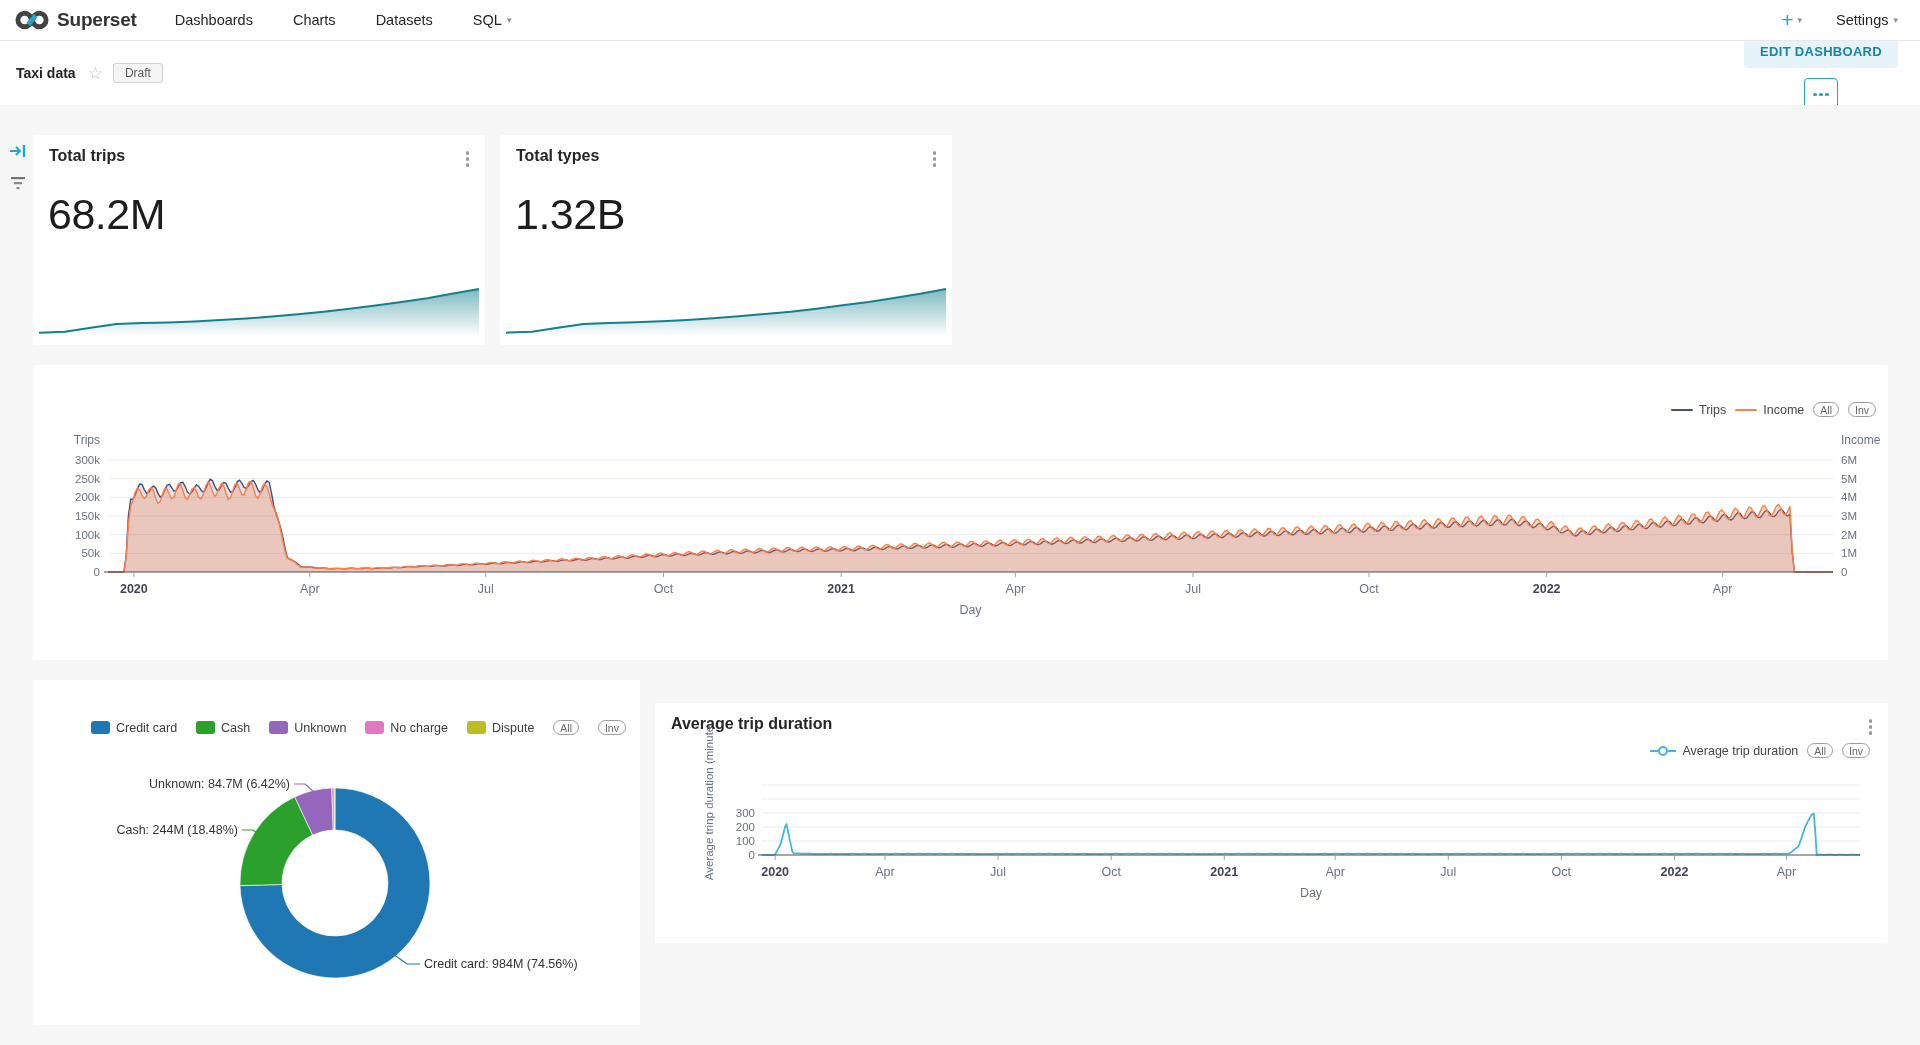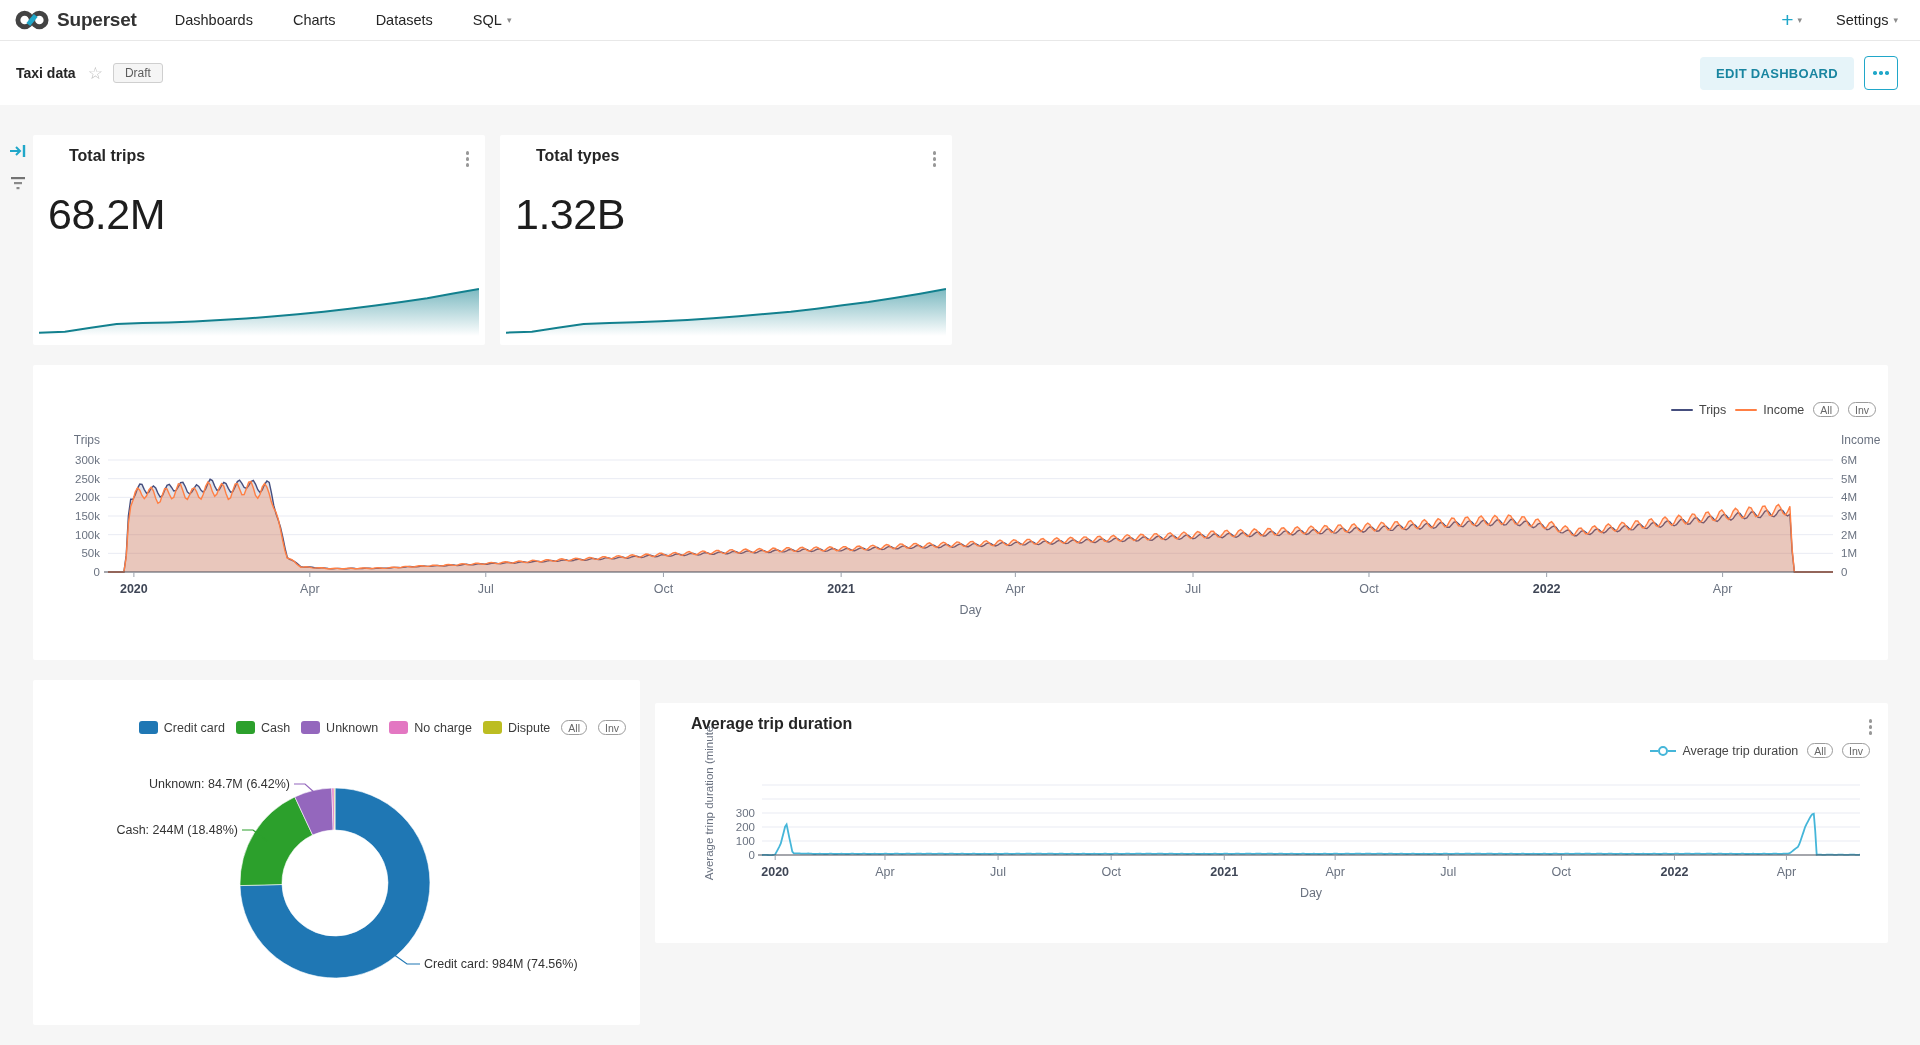--- a/index.html
+++ b/index.html
@@ -18,50 +18,50 @@
   .plus-btn { color:#20a7c9; font-size:21px; font-weight:400; display:flex; align-items:center; gap:4px; cursor:pointer;}
   .settings { font-size:14.5px; display:flex; align-items:center; gap:5px; cursor:pointer;}
 
   
   .titlebar { position:absolute; top:41px; left:0; width:1920px; height:64px; background:#fff;
     display:flex; align-items:center; padding:0 22px 0 16px; }
   .dash-title { font-size:14px; font-weight:700; color:#252525; }
   .star { font-size:17px; color:#bdbdbd; margin:0 10px 0 12px; cursor:pointer;}
   .badge { font-size:12px; color:#5c5c5c; background:#f5f5f5; border:1px solid #cfcfcf;
     border-radius:3px; padding:2px 11px; }
-  .titlebar-right { margin-left:auto; display:flex; align-items:center; gap:10px; }
+  .titlebar-right { margin-left:auto; display:flex; align-items:center; gap:10px;flex-direction:column; }
   .edit-btn { background:#e6f4f9; color:#1985a0; font-size:13px; font-weight:700; letter-spacing:.3px;
     padding:9px 16px; border:none; border-radius:4px; cursor:pointer; font-family:inherit;}
   .more-btn { width:34px; height:34px; border:1px solid #20a7c9; border-radius:4px; background:#fff;
     display:flex; align-items:center; justify-content:center; gap:2.5px; cursor:pointer;}
   .more-btn i { width:3.5px; height:3.5px; border-radius:50%; background:#20a7c9; display:block;}
 
   
   .content { position:absolute; top:105px; left:0; width:1920px; height:940px; background:#f6f6f6; }
   .rail { position:absolute; left:6px; top:38px; width:24px; display:flex; flex-direction:column; gap:16px; align-items:center;}
   .rail svg { cursor:pointer; }
 
   
   .card { position:absolute; background:#fff; border-radius:2px; }
   .card-head { position:absolute; top:12px; left:16px; right:10px; display:flex; align-items:flex-start; }
-  .card-title { font-size:16px; font-weight:700; color:#252525;margin-left:20px; }
+  .card-title { font-size:16px; font-weight:700; color:#252525; }
   .kebab { margin-left:auto; border:none; background:transparent; display:flex; flex-direction:column;
     gap:2.5px; padding:4px 6px; cursor:pointer;}
   .kebab i { width:3.5px; height:3.5px; border-radius:50%; background:#989898; display:block;}
   .bignum { position:absolute; left:15px; top:55px; font-size:43px; font-weight:500; color:#1d1d1d; letter-spacing:-0.5px;}
   .spark { position:absolute; left:6px; bottom:5px; }
 
   .chart-area { position:absolute; left:0; top:0; }
   .legend-row { position:absolute; display:flex; align-items:center; gap:9px; font-size:12.5px; color:#464646;}
   .legend-item { display:flex; align-items:center; gap:6px; cursor:pointer;}
   .leg-line { width:22px; height:0; border-top:2.5px solid; border-radius:2px;}
   .pill { font-size:10.5px; color:#666; border:1px solid #9c9c9c; border-radius:9px; padding:0.5px 6px; cursor:pointer; background:#fff;}
   .pt-swatch { width:19px; height:13px; border-radius:3px; display:inline-block;}
   .pt-legend { position:absolute; top:40px; left:58px; right:14px; display:flex; align-items:center;
-    flex-wrap:wrap; gap:11px; font-size:12.5px; color:#3c3c3c; justify-content:flex-end;}
+    flex-wrap:wrap; gap:17px; font-size:12.5px; color:#3c3c3c; justify-content:space-between;}
 </style>
 </head>
 <body>
 
 <div class="page">
 
   <nav class="navbar">
     <div class="brand">
       <svg width="36" height="22" viewBox="0 0 44 26">
         <circle cx="13" cy="13" r="8.2" fill="none" stroke="#434343" stroke-width="6"></circle>

